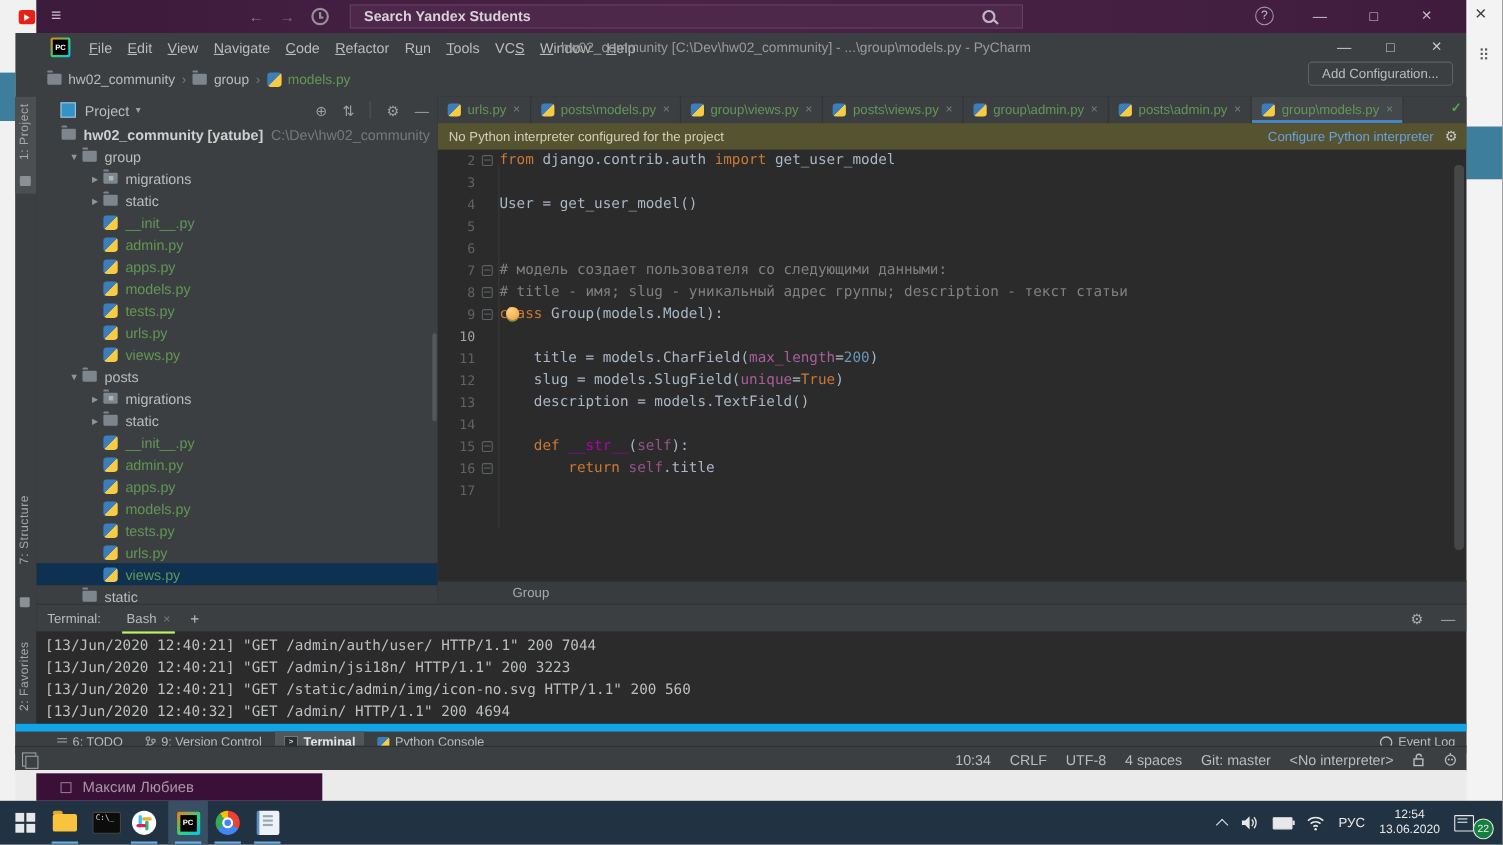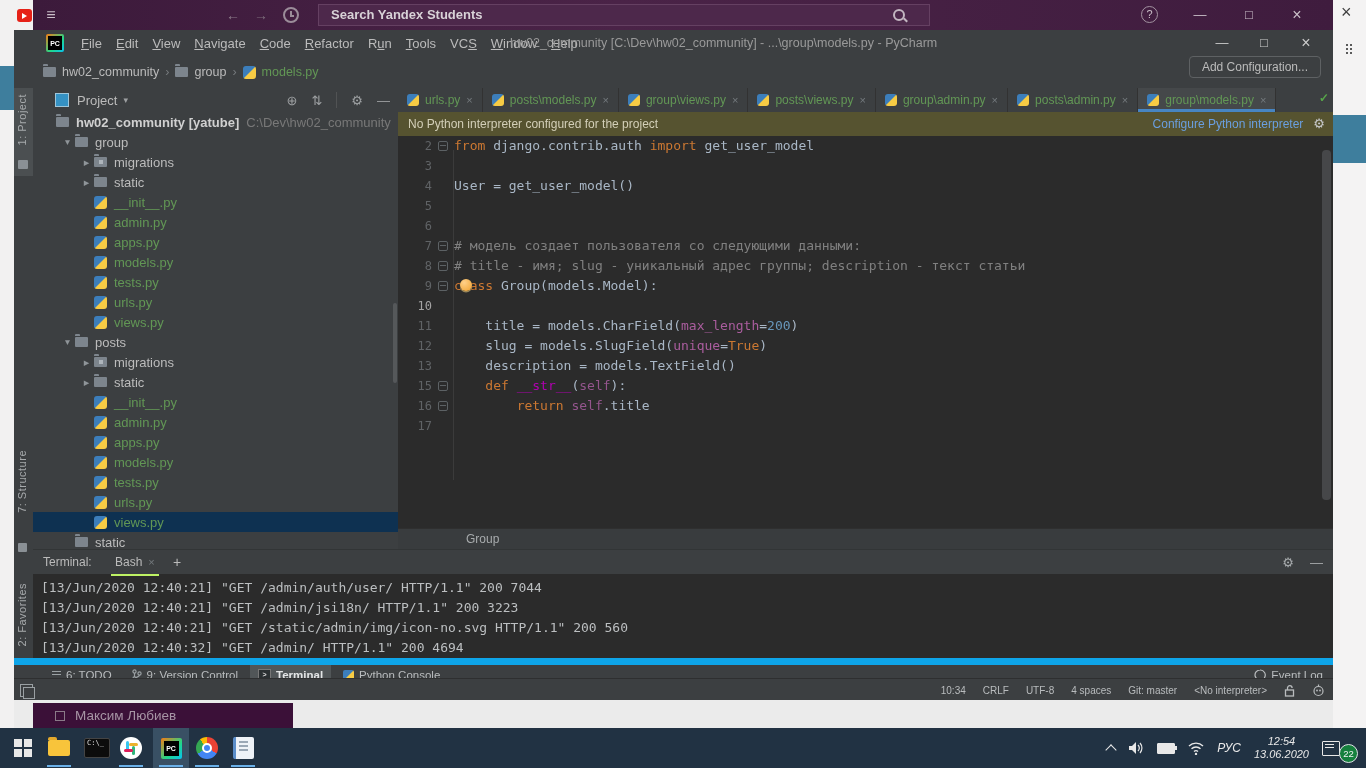--- a/index.html
+++ b/index.html
@@ -139,21 +139,21 @@
   .ic-list::after{content:"";display:block;margin-top:2px;border-top:1.5px solid #9aa0a3;}
   .ic-term{display:inline-block;width:11px;height:11px;background:#2b3032;border:1px solid #777;
            color:#ddd;font-size:7px;line-height:10px;text-align:center;}
   .pyicon-s{display:inline-block;width:11px;height:11px;border-radius:2px;
             background:linear-gradient(135deg,#3c7ebb 49%,#f7cb44 51%);}
   
   #statusbar{left:0;top:648px;width:1319px;height:22px;background:#3c3f41;border-top:1px solid #2e2f30;}
   #sb-left{position:absolute;left:6px;top:5px;width:11px;height:11px;border:1px solid #9aa0a3;}
   #sb-left::before{content:"";position:absolute;left:2px;top:2px;width:10px;height:10px;border:1px solid #9aa0a3;background:#3c3f41;}
   #sb-right{position:absolute;right:8px;top:0;height:22px;display:flex;align-items:center;gap:17px;
-            font-size:10px;color:#b9bcbe;}
+            font-size:13px;color:#b9bcbe;}
   
   #strip-bottom{left:14px;top:700px;width:1319px;height:28px;background:#ebebeb;}
   #presenter{left:33px;top:703px;width:260px;height:25px;background:#3b1038;display:flex;align-items:center;}
   #presenter .sq{width:8px;height:8px;border:1.5px solid #8a7a88;margin-left:22px;}
   #presenter .nm{margin-left:10px;color:#a795a5;font-size:13.5px;}
   
   #taskbar{left:0;top:728px;width:1366px;height:40px;background:#213243;}
   .tbslot{position:absolute;top:0;width:34px;height:40px;display:flex;align-items:center;justify-content:center;}
   .tbu{position:absolute;bottom:1px;left:5px;right:5px;height:2px;background:#6ab0e8;}
   #tb-pc-bg{position:absolute;left:153px;top:0;width:36px;height:40px;background:#395064;}
@@ -169,21 +169,21 @@
           border-radius:2px;display:flex;align-items:center;justify-content:center;}
   .pcicon i{width:15px;height:15px;background:#000;color:#fff;font-style:normal;font-weight:bold;font-size:7px;
             display:flex;align-items:center;justify-content:center;}
   .chromeicon{width:22px;height:22px;border-radius:50%;position:relative;
       background:conic-gradient(#ea4335 0 33%,#4285f4 33% 66%,#34a853 66% 89%,#fbbc05 89% 100%);}
   .chromeicon::after{content:"";position:absolute;left:6px;top:6px;width:10px;height:10px;border-radius:50%;
       background:#4285f4;border:2px solid #fff;box-sizing:border-box;}
   .npicon{width:18px;height:22px;background:#eef2f7;border-radius:2px;position:relative;border-left:3px solid #5b8dc9;}
   .npicon::after{content:"";position:absolute;left:3px;top:4px;width:9px;height:1.5px;background:#9aa7b5;
       box-shadow:0 4px 0 #9aa7b5,0 8px 0 #9aa7b5;}
-  #tray{position:absolute;right:0;top:0;height:40px;display:flex;align-items:center;gap:13px;color:#e8e8e8;font-style:italic;}
+  #tray{position:absolute;right:0;top:0;height:40px;display:flex;align-items:center;gap:13px;color:#e8e8e8;}
   .chev{width:7px;height:7px;border-left:1.5px solid #e8e8e8;border-top:1.5px solid #e8e8e8;transform:rotate(45deg);margin-top:3px;}
   .batt{width:16px;height:9px;border:1px solid #e8e8e8;border-radius:1px;position:relative;background:#e8e8e8;}
   .batt::after{content:"";position:absolute;right:-3px;top:2px;width:2px;height:4px;background:#e8e8e8;}
   #tray-lang{font-size:12px;}
   #tray-clock{font-size:11px;text-align:center;line-height:13px;}
   .notif{width:16px;height:13px;border:1.5px solid #e8e8e8;border-radius:1px;position:relative;background:#213243;}
   .notif::after{content:"";position:absolute;left:2px;top:2px;width:9px;height:1.5px;background:#e8e8e8;box-shadow:0 3px 0 #e8e8e8;}
   .badge{position:absolute;right:8px;bottom:5px;width:17px;height:17px;border:1.5px solid #dfe3e6;border-radius:50%;
          background:#15803d;color:#eef1f3;font-size:9.5px;display:flex;align-items:center;justify-content:center;}
 </style>
@@ -522,20 +522,25 @@
           </div>
           <div class="cl">
             <span class="ln">12</span>
             <span class="foldc"></span>
             <span class="ct"><span class="pl">    slug = models.SlugField(</span><span class="par">unique</span><span class="pl">=</span><span class="kw">True</span><span class="pl">)</span></span>
           </div>
           <div class="cl">
             <span class="ln">13</span>
             <span class="foldc"></span>
             <span class="ct"><span class="pl">    description = models.TextField()</span></span>
+          </div>
+          <div class="cl">
+            <span class="ln">14</span>
+            <span class="foldc"></span>
+            <span class="ct"></span>
           </div>
           <div class="cl">
             <span class="ln">15</span>
             <span class="foldc">
               <span class="foldsq"></span>
             </span>
             <span class="ct"><span class="pl">    </span><span class="kw">def</span><span class="pl"> </span><span class="mag">__str__</span><span class="pl">(</span><span class="slf">self</span><span class="pl">):</span></span>
           </div>
           <div class="cl">
             <span class="ln">16</span>

